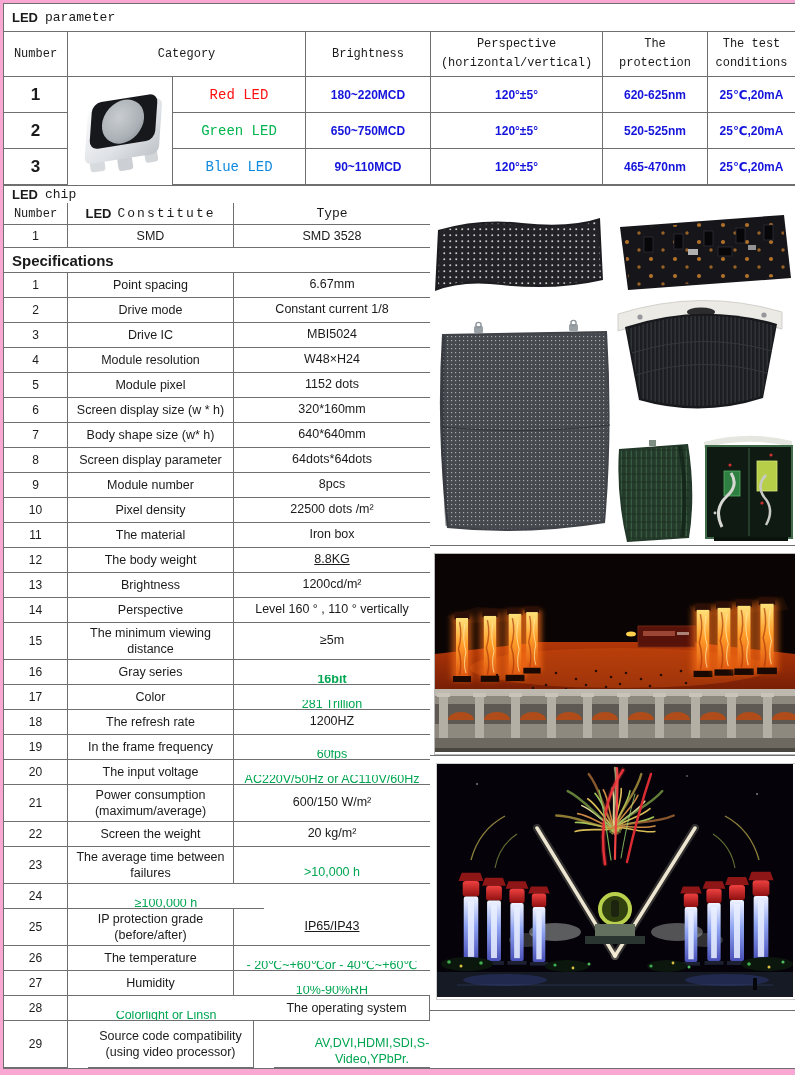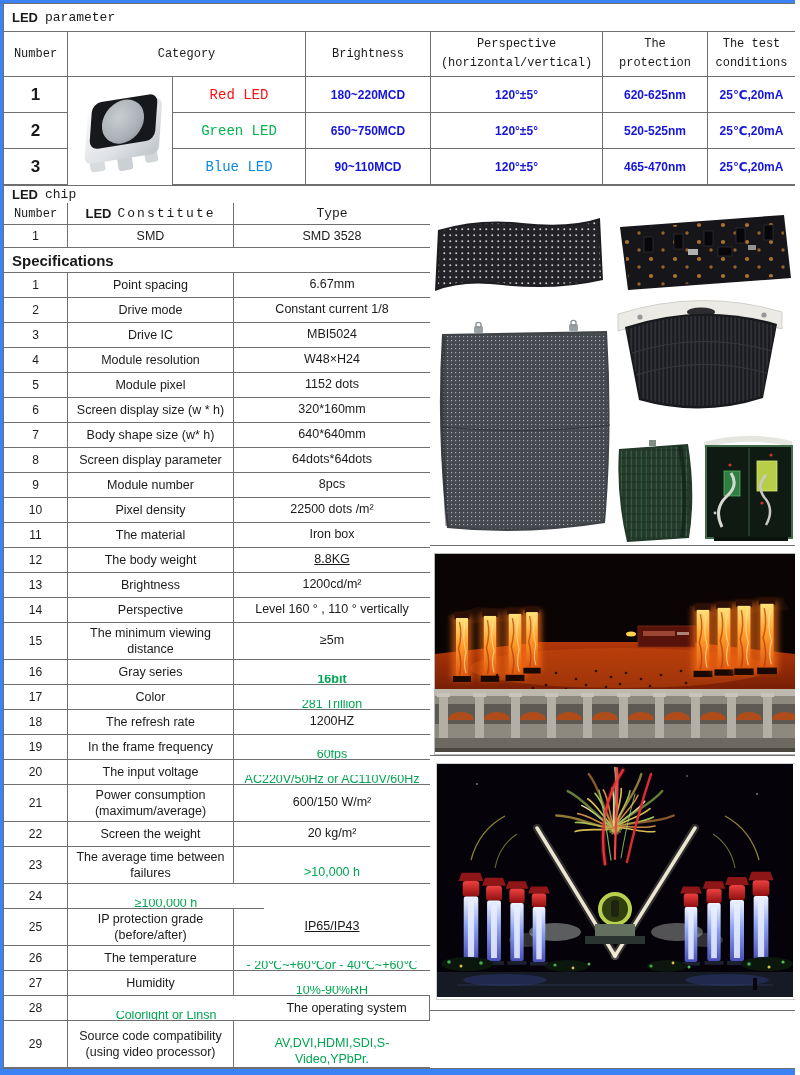--- a/index.html
+++ b/index.html
@@ -1,16 +1,16 @@
 <!DOCTYPE html>
 <html><head>
 <meta charset="utf-8">
 <style>
   html,body{margin:0;padding:0;background:#fff;}
-  #page{position:relative;width:795px;height:1075px;background:#3b82f6;overflow:hidden;
+  #page{position:relative;width:795px;height:1075px;background:#f9a8d4;overflow:hidden;
         font-family:"Liberation Sans","DejaVu Sans",sans-serif;color:#1a1a1a;}
   .sec{position:absolute;box-sizing:border-box;border:1px solid #6f6f6f;background:#fff;}
   .mono{font-family:"Liberation Mono","DejaVu Sans Mono",monospace;}
   .sans{font-family:"Liberation Sans","DejaVu Sans",sans-serif;}
   .bold{font-weight:bold;}
   .c{box-sizing:border-box;border-right:1px solid #6f6f6f;border-bottom:1px solid #6f6f6f;
      display:flex;align-items:center;justify-content:center;text-align:center;overflow:hidden;}
   .nor{border-right:none;}
   .band{display:flex;align-items:center;padding-left:8px;gap:7px;}
   .band .t1{font-weight:bold;font-size:13px;}
@@ -30,21 +30,21 @@
   .row{display:flex;flex:none;}
   .w-num{width:64px;flex:none;}
   .w-label{width:166px;flex:none;}
   .w-value{width:196px;flex:none;}
   .chip-h{height:22px;font-size:13px;}
   .chip-r{height:23px;font-size:12.5px;}
   .spec-band{height:25px;border-bottom:1px solid #6f6f6f;display:flex;align-items:center;
     padding-left:8px;font-weight:bold;font-size:15px;box-sizing:border-box;}
   .spec-row{height:25px;font-size:12.5px;}
   .spec-row.tall{height:37px;}
-  .spec-row.xtall{height:47px;}
+  .spec-row.xtall{height:47px;gap:20px;}
   .spec-row .w-num{font-size:12px;}
   .spec-row .w-label{line-height:1.3;padding:0 6px;}
   .spec-row .w-value{line-height:1.25;padding:0 4px;}
   .green{color:#00a651;margin-top:15px;}
   .ul{text-decoration:underline;}
   
   #right-col{left:430px;top:203px;width:366px;height:866px;display:flex;flex-direction:column;}
   .rcell{box-sizing:border-box;border-bottom:1px solid #6f6f6f;position:relative;flex:none;background:#fff;}
   #cell-photos{height:343px;}
   #cell-stage{height:210px;}

